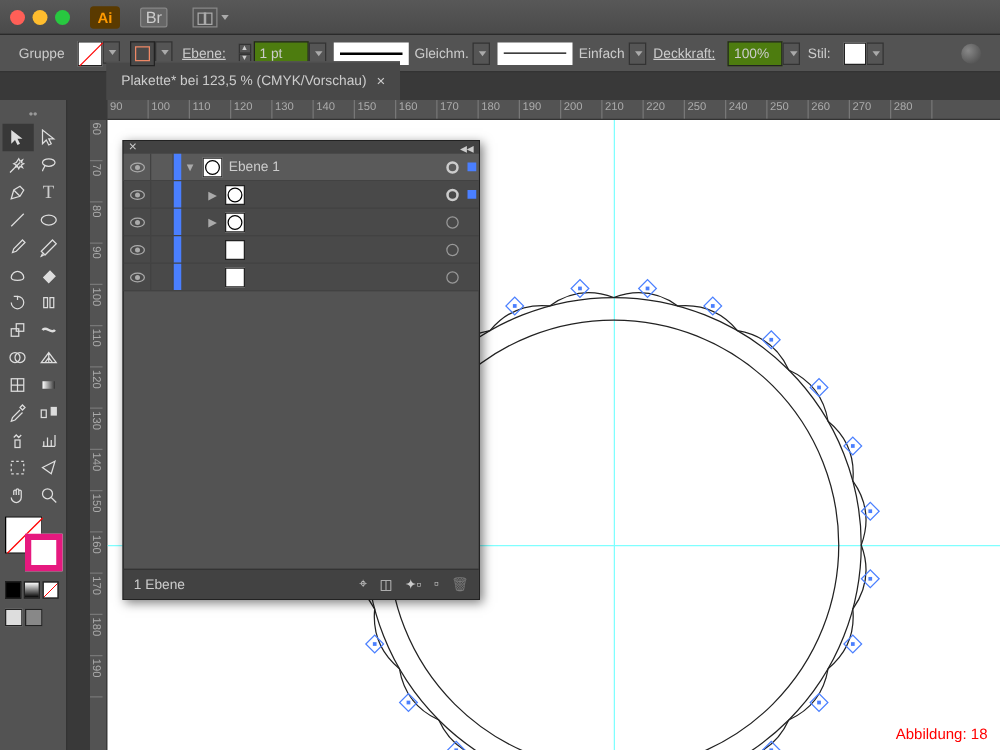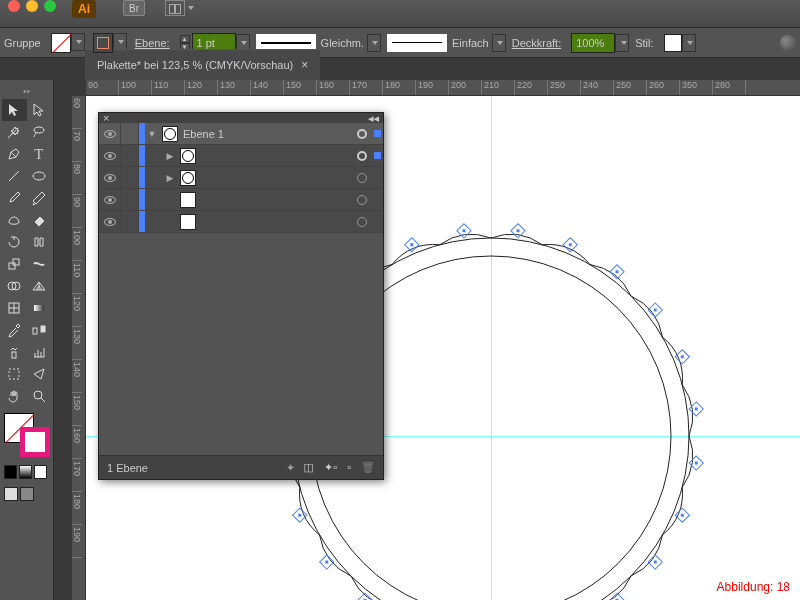--- a/index.html
+++ b/index.html
@@ -1,26 +1,26 @@
 <!DOCTYPE html>
 <html><head>
 <meta charset="utf-8">
 <style>
 *{margin:0;padding:0;box-sizing:border-box;font-family:Arial,sans-serif;font-size:11px;color:#ccc;user-select:none}
 body{background:#393939;width:800px;height:600px;overflow:hidden;position:relative}
-.titlebar{height:28px;background:linear-gradient(#585858,#4a4a4a);display:flex;align-items:flex-start;padding:0 8px;border-bottom:1px solid #2a2a2a}
+.titlebar{height:28px;background:linear-gradient(#585858,#4a4a4a);display:flex;align-items:center;padding:0 8px;border-bottom:1px solid #2a2a2a}
 .tl-btn{width:12px;height:12px;border-radius:50%;margin-right:6px}
 .tl-close{background:#ff5f57}.tl-min{background:#ffbd2e}.tl-max{background:#28c840}
 .ai-badge{width:24px;height:18px;background:#5a3a00;color:#ff9a00;border-radius:3px;display:flex;align-items:center;justify-content:center;font-weight:bold;margin-left:10px;font-size:12px}
-.br-badge{width:22px;height:16px;background:#666;border:1px solid #888;border-radius:2px;display:flex;align-items:center;justify-content:center;font-size:10px;margin-left:27px}
+.br-badge{width:22px;height:16px;background:#666;border:1px solid #888;border-radius:2px;display:flex;align-items:center;justify-content:center;font-size:13px;margin-left:16px}
 .arrange-icon{width:20px;height:16px;border:1px solid #888;margin-left:10px;position:relative}
 .arrange-icon::before{content:"";position:absolute;left:3px;top:3px;width:5px;height:8px;border:1px solid #aaa}
 .arrange-icon::after{content:"";position:absolute;right:3px;top:3px;width:5px;height:8px;border:1px solid #aaa}
 .dd-arrow{width:0;height:0;border-left:3px solid transparent;border-right:3px solid transparent;border-top:4px solid #aaa;margin-left:3px}
-.ctrlbar{height:30px;background:#535353;display:flex;align-items:center;padding:0 4px;border-bottom:1px solid #2a2a2a}
+.ctrlbar{height:30px;background:#535353;display:flex;align-items:center;padding:0 15px;border-bottom:1px solid #2a2a2a}
 .ctrl-label{margin-right:10px}
 .swatch-box{display:flex;margin-right:8px}
 .sw{width:20px;height:20px;border:1px solid #222;position:relative}
 .sw-none{background:#fff}.sw-none::after{content:"";position:absolute;width:26px;height:1px;background:red;transform:rotate(-45deg);top:9px;left:-3px}
 .sw-outline{background:#494949;display:flex;align-items:center;justify-content:center}
 .sw-outline::before{content:"";width:10px;height:10px;border:1px solid #e86;background:#494949}
 .ctrl-input{background:#4d7c0f;border:1px solid #222;height:20px;padding:0 4px;display:flex;align-items:center}
 .ctrl-seg{display:flex;align-items:center;margin-right:6px}
 .num-arrows{display:flex;flex-direction:column;margin-right:2px}
 .na{width:10px;height:8px;background:#555;border:1px solid #333;font-size:6px;text-align:center;line-height:6px}
@@ -365,21 +365,21 @@
     <div class="tick">170</div>
     <div class="tick">180</div>
     <div class="tick">190</div>
     <div class="tick">200</div>
     <div class="tick">210</div>
     <div class="tick">220</div>
     <div class="tick">250</div>
     <div class="tick">240</div>
     <div class="tick">250</div>
     <div class="tick">260</div>
-    <div class="tick">350</div>
+    <div class="tick">270</div>
     <div class="tick">280</div>
   </div>
 <div class="ruler-v" id="ruler-v">
     <div class="tick">60</div>
     <div class="tick">70</div>
     <div class="tick">80</div>
     <div class="tick">90</div>
     <div class="tick">100</div>
     <div class="tick">110</div>
     <div class="tick">120</div>

